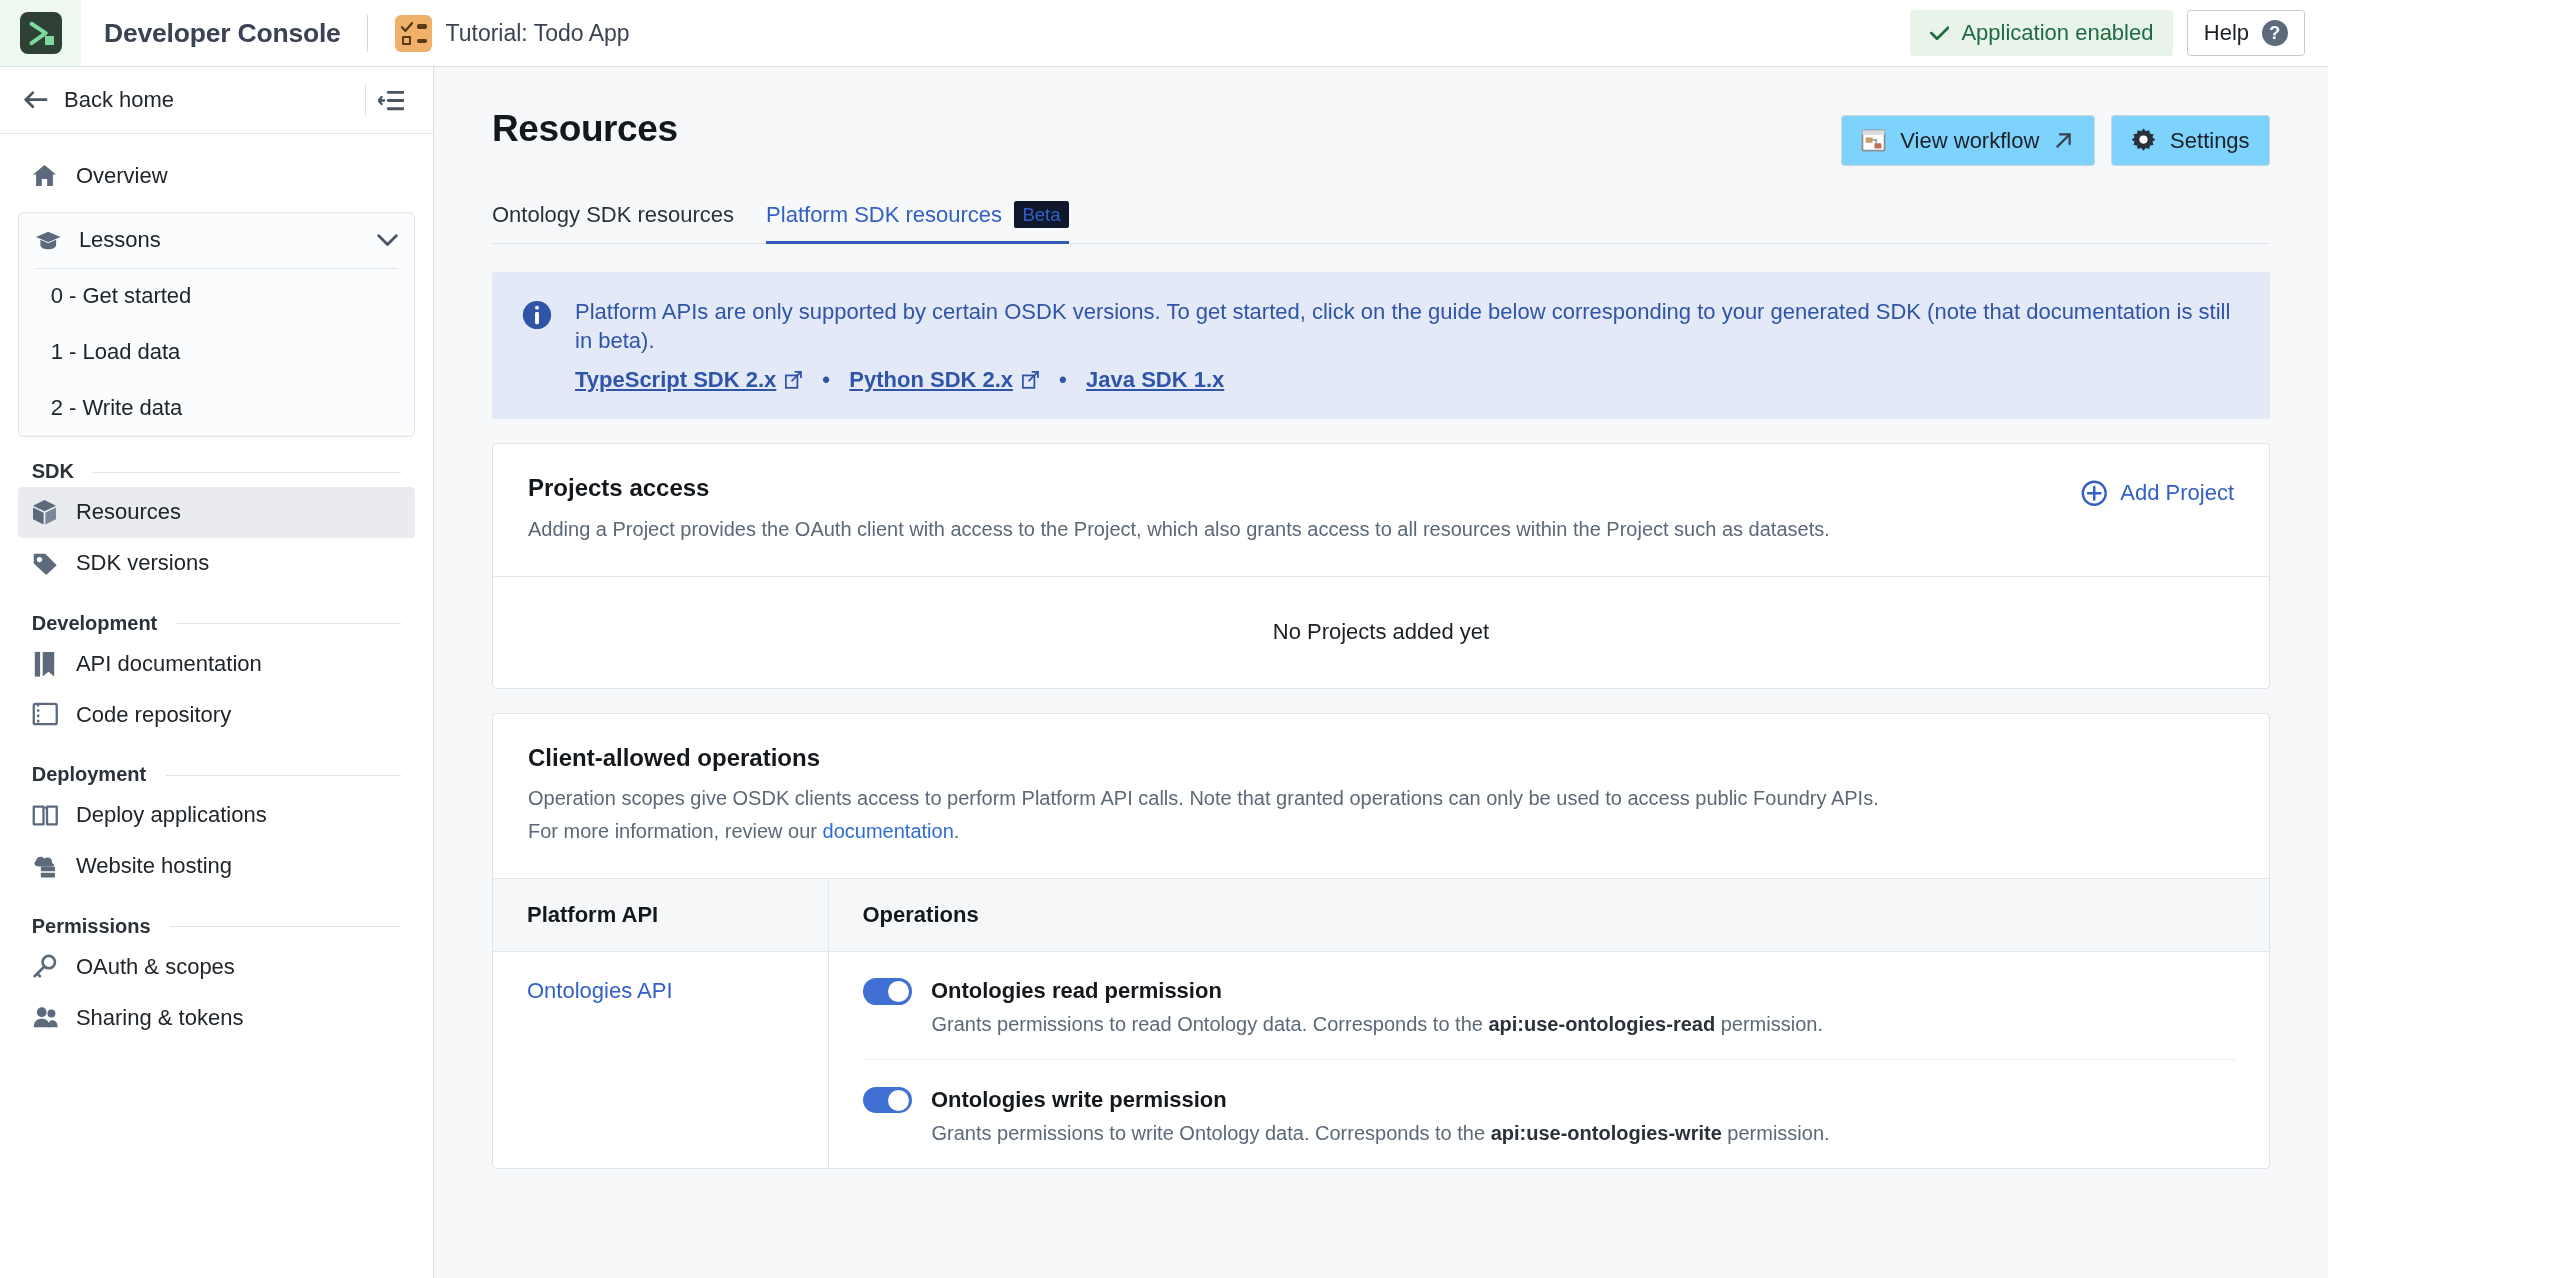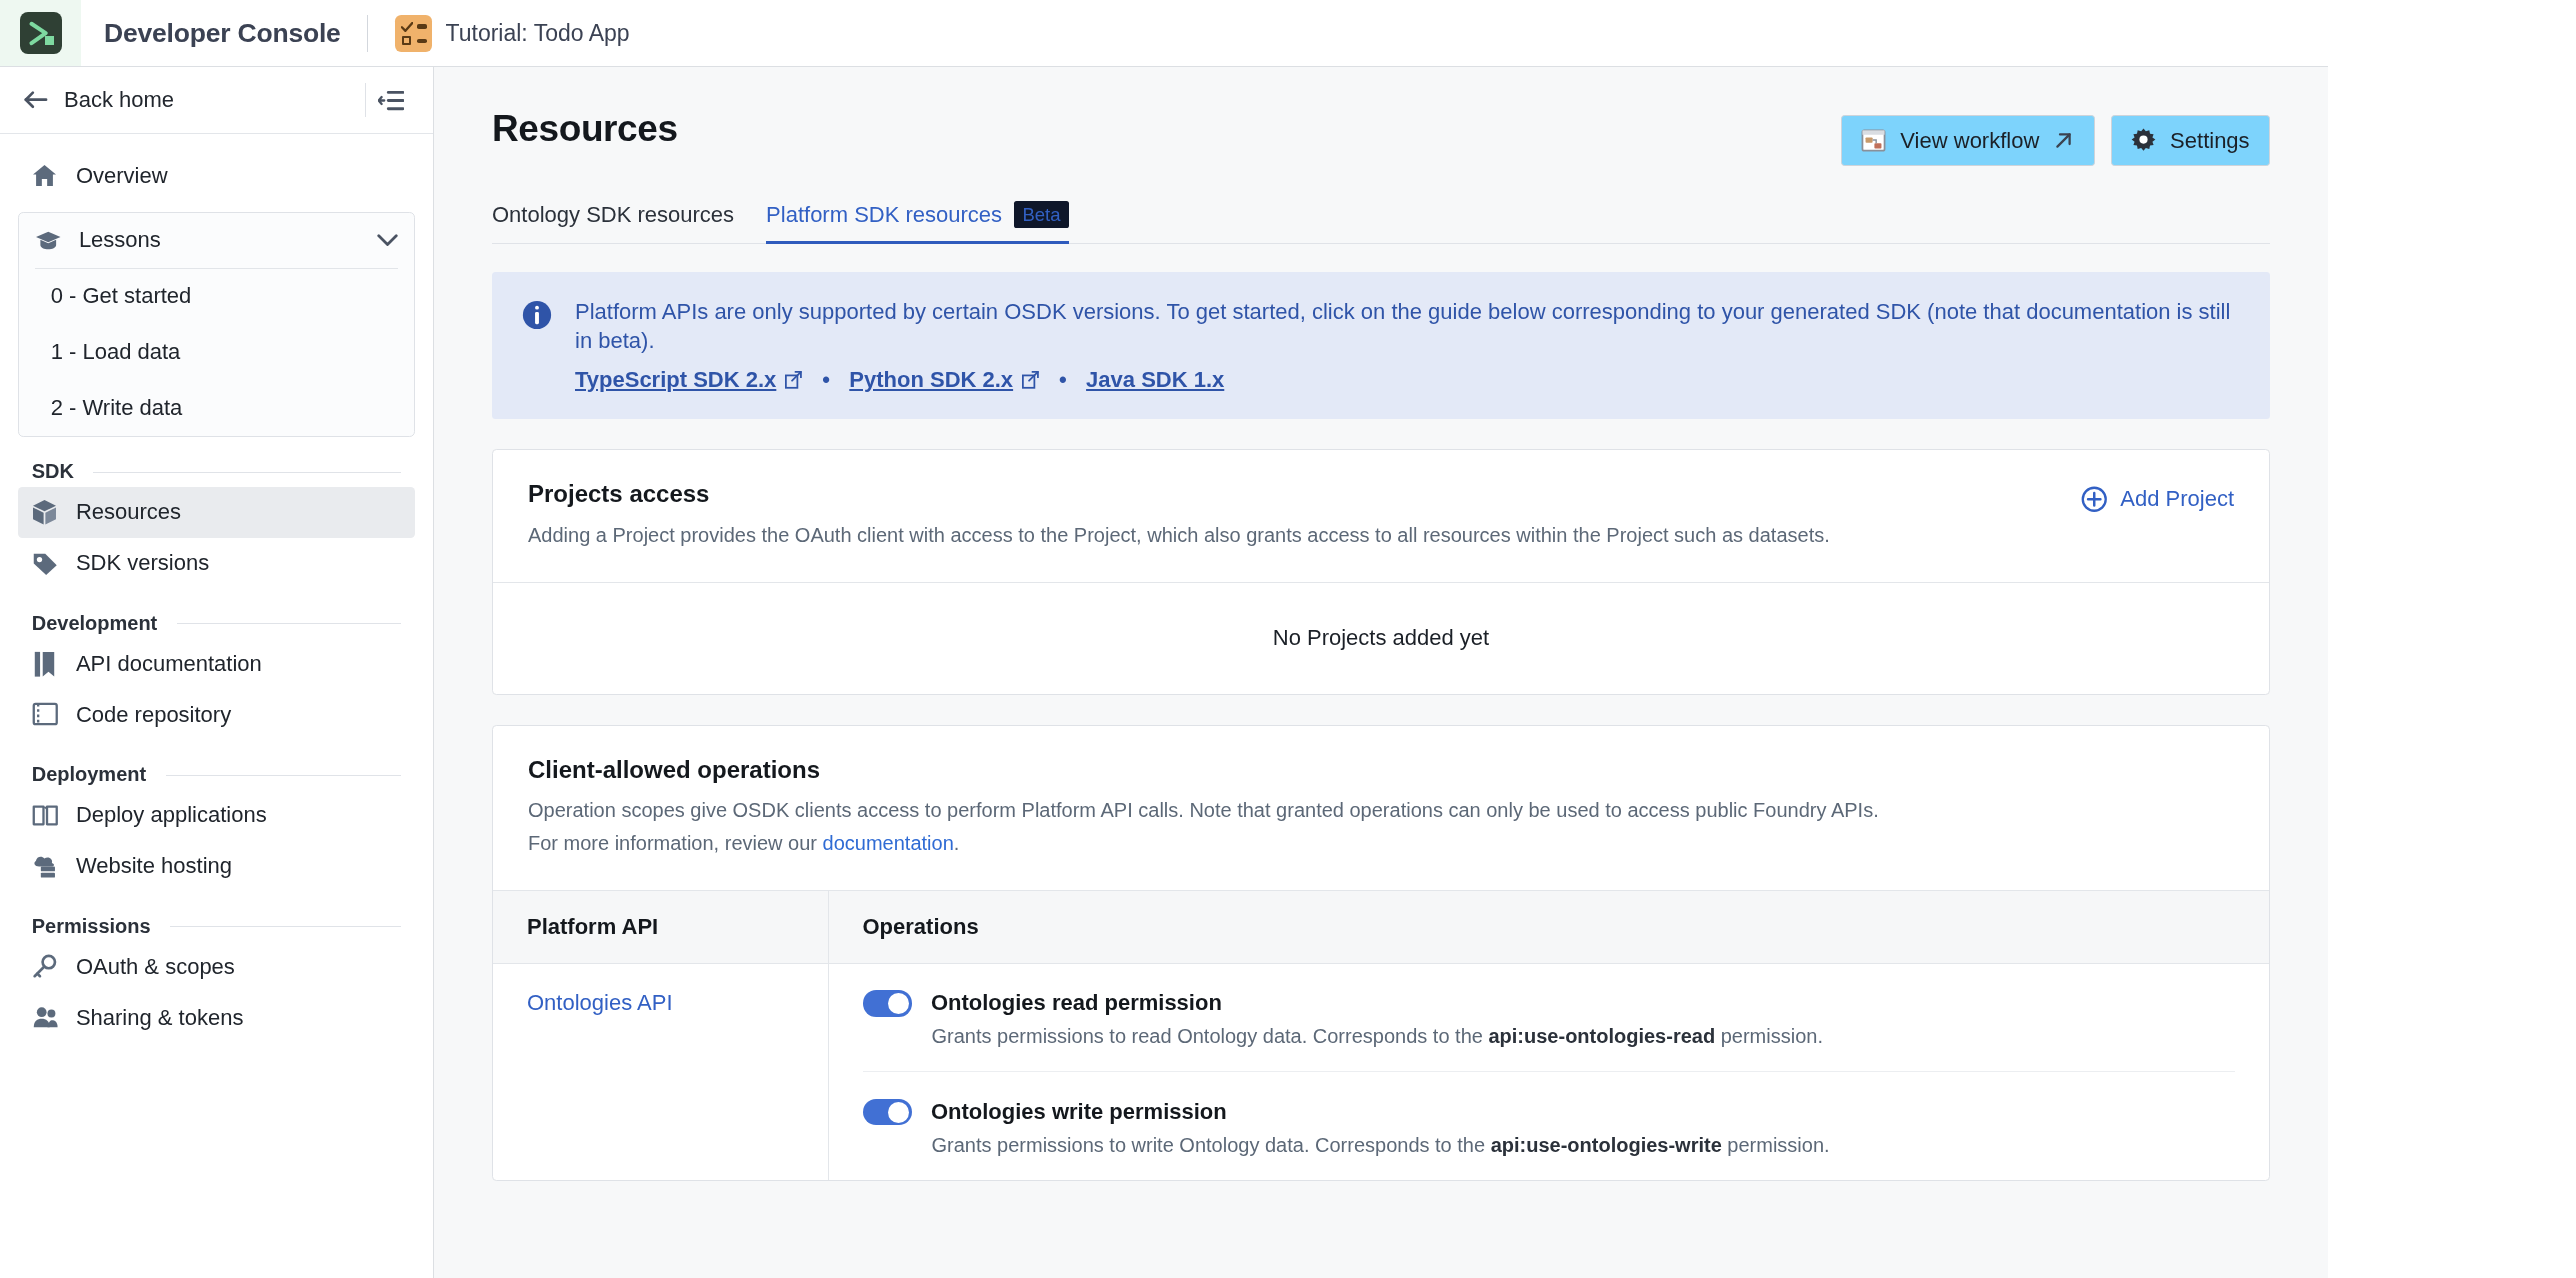--- a/index.html
+++ b/index.html
@@ -157,21 +157,21 @@
   .info-body { flex: 1; }
   .info-text { font-size: 22px; color: #2f54a8; line-height: 1.35; }
   .info-links { margin-top: 11px; display: flex; align-items: center; gap: 19.4px; font-size: 22px; }
   .info-links a {
     color: #2f54a8; font-weight: bold; text-decoration: underline;
     display: inline-flex; align-items: center; gap: 8.8px; cursor: pointer;
   }
   .info-links .sepdot { color: #2f54a8; font-weight: bold; }
 
   .card {
-    margin-top: 30px; background: #fff;
+    margin-top: 24px; background: #fff;
     border: 0.9px solid #dfe2e7; border-radius: 4.4px; overflow: hidden;
   }
   .card-head { padding: 30px 35px 32px 35px; display: flex; align-items: flex-start; }
   .card-title { font-size: 24px; font-weight: bold; color: #14181d; }
   .card-sub { font-size: 20px; color: #5c6877; margin-top: 12.4px; line-height: 1.45; }
   .card-sub a { color: #2f6bd4; text-decoration: none; cursor: pointer; }
   .add-project {
     margin-left: auto; display: flex; align-items: center; gap: 12.4px;
     color: #3260c4; font-size: 22px; font-weight: 500; cursor: pointer; white-space: nowrap;
     padding-top: 5.3px;
@@ -232,20 +232,32 @@
     <div class="app-chip">
       <svg class="ck" viewBox="0 0 14 12">
         <path d="M1 6 L5 10 L13 1" fill="none" stroke="#5a3a15" stroke-width="2.6" stroke-linecap="round" stroke-linejoin="round"></path>
       </svg>
       <div class="sq"></div>
       <div class="b1"></div>
       <div class="b2"></div>
     </div>
     <div class="app-title">Tutorial: Todo App</div>
 
+    <div class="topbar-right">
+      <div class="status-pill">
+        <svg class="tick" viewBox="0 0 22 17">
+          <path d="M1.5 8 L8 14.5 L20.5 2" fill="none" stroke="#1d6b3e" stroke-width="3" stroke-linecap="round" stroke-linejoin="round"></path>
+        </svg>
+        <span>Application enabled</span>
+      </div>
+      <div class="help-btn">
+        <span>Help</span>
+        <span class="qmark">?</span>
+      </div>
+    </div>
   </div>
 
   <div class="body">
 
     <div class="sidebar">
       <div class="side-head">
         <div class="back-home">
           <svg class="back-arrow" viewBox="0 0 28 22">
             <path d="M26 11 H3" stroke="#4a5362" stroke-width="3" stroke-linecap="round"></path>
             <path d="M11 3 L3 11 L11 19" fill="none" stroke="#4a5362" stroke-width="3" stroke-linecap="round" stroke-linejoin="round"></path>

